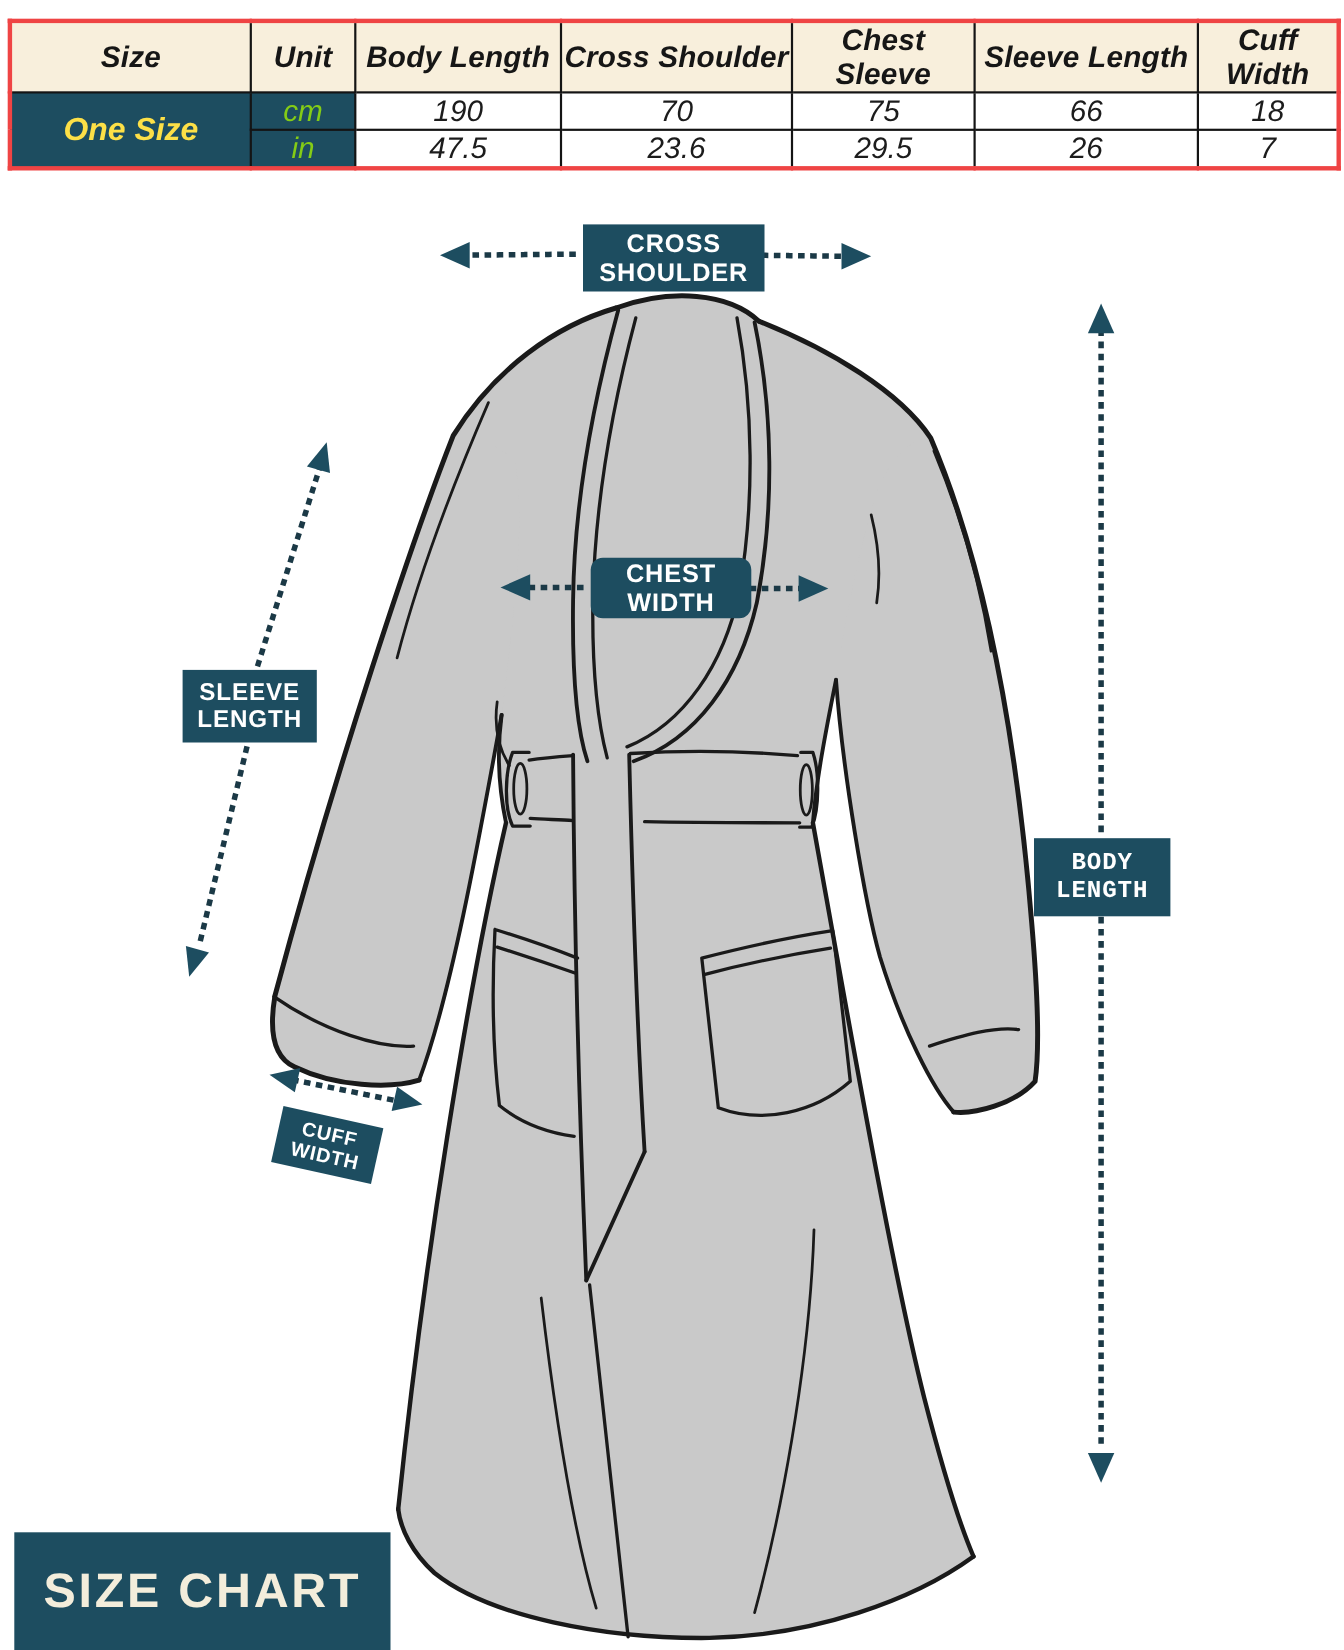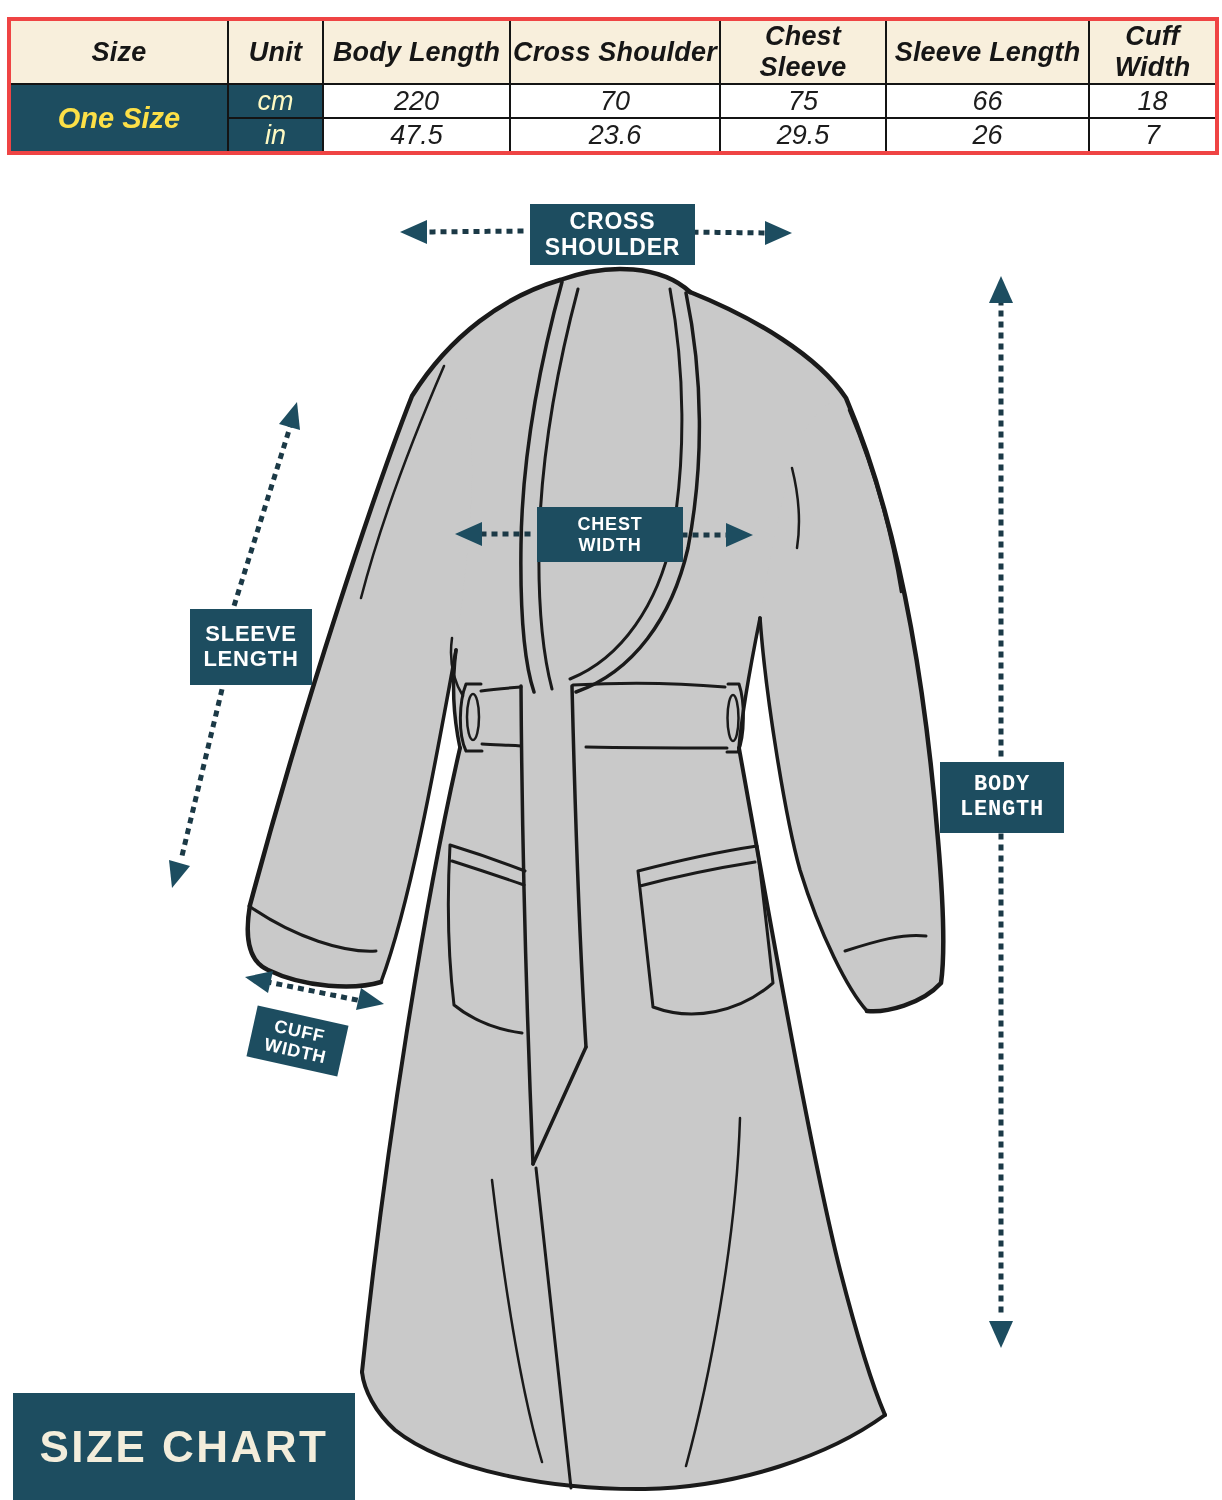--- a/index.html
+++ b/index.html
@@ -21,31 +21,31 @@
   }
   .size-table thead th{
     background:#f8efdc;color:#161616;
     font-size:27px;font-weight:700;height:38px;letter-spacing:.2px;
   }
   .size-table td{height:32px;font-size:27px;color:#1c1c1c;background:#ffffff;font-weight:400;}
   .size-table td.size-cell{
     background:#1d4d60;color:#fde047;font-weight:700;font-size:29px;
   }
   .size-table td.unit-cell{
-    background:#1d4d60;color:#fef9c3;font-size:27px;font-weight:400;
+    background:#1d4d60;color:#84cc16;font-size:27px;font-weight:400;
   }
   
   .dlabel{
     position:absolute;background:#1d4d60;color:#ffffff;
     display:flex;flex-direction:column;align-items:center;justify-content:center;
     font-weight:700;line-height:1.12;letter-spacing:.8px;text-align:center;
   }
   .lbl-cross{left:530px;top:204px;width:165px;height:61px;font-size:23px;}
-  .lbl-chest{left:537px;top:507px;width:146px;height:55px;font-size:18px;}
-  .lbl-sleeve{left:166px;top:609px;width:122px;height:76px;font-size:22px;margin-left:24px;}
+  .lbl-chest{left:537px;top:507px;width:146px;height:55px;font-size:23px;border-radius:11px;}
+  .lbl-sleeve{left:166px;top:609px;width:122px;height:66px;font-size:22px;}
   .lbl-body{left:940px;top:762px;width:124px;height:71px;font-size:22px;font-family:Liberation Mono, monospace;}
   .lbl-cuff{left:251px;top:1015px;width:93px;height:52px;font-size:18px;transform:rotate(12.5deg);}
   .title-box{
     position:absolute;left:13px;top:1393px;width:342px;height:107px;
     background:#1d4d60;color:#f3eddb;display:flex;align-items:center;justify-content:center;
     font-size:44px;font-weight:700;letter-spacing:2.5px;
   }
   
   .diagram-svg{position:absolute;left:0;top:0;width:1222px;height:1500px;}
   .robe-fill{fill:#c9c9c9;stroke:none;}
@@ -78,21 +78,21 @@
         <th>Cross Shoulder</th>
         <th>Chest Sleeve</th>
         <th>Sleeve Length</th>
         <th>Cuff Width</th>
       </tr>
     </thead>
     <tbody>
       <tr>
         <td class="size-cell" rowspan="2">One Size</td>
         <td class="unit-cell">cm</td>
-        <td>220</td>
+        <td>190</td>
         <td>70</td>
         <td>75</td>
         <td>66</td>
         <td>18</td>
       </tr>
       <tr>
         <td class="unit-cell">in</td>
         <td>47.5</td>
         <td>23.6</td>
         <td>29.5</td>

